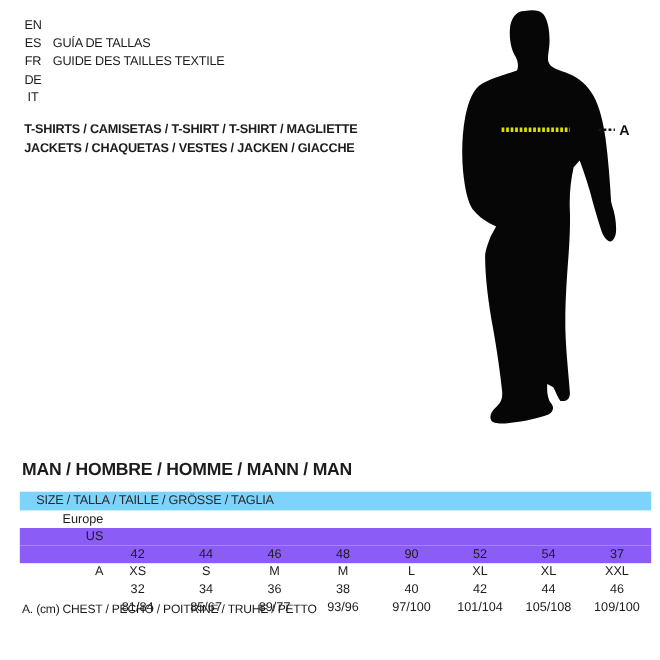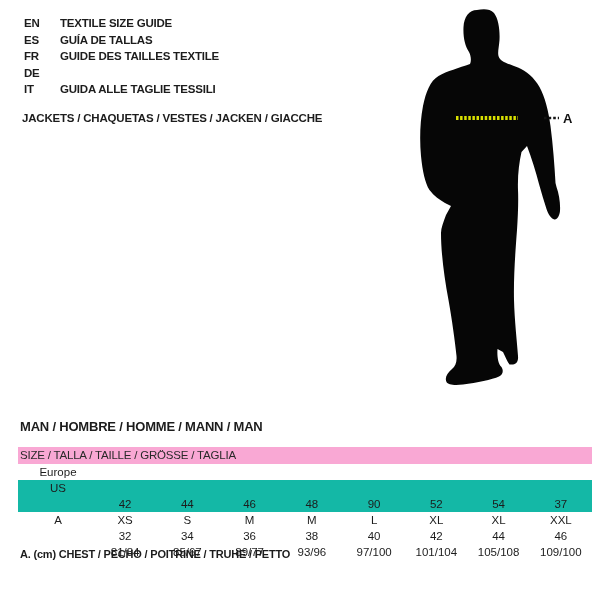--- a/index.html
+++ b/index.html
@@ -6,85 +6,84 @@
   html, body { width: 600px; height: 600px; background: #ffffff; overflow: hidden; }
   body {
     position: relative;
     font-family: "Liberation Sans", sans-serif;
     color: #1c1c1c;
     -webkit-font-smoothing: antialiased;
   }
 
   
   .lang-block {
-    position: absolute; left: 24px; top: 15px;
-    font-size: 11.5px; font-weight: bold; letter-spacing: -0.2px;
+    position: absolute; left: 12px; top: 15px;
+    font-size: 11.5px; font-weight: normal; letter-spacing: -0.2px; text-align: center;
   }
   .lang-row { display: flex; line-height: 16.5px; }
   .lang-code { width: 36px; }
   .lang-title { }
 
   
   .cat-block {
     position: absolute; left: 22px; top: 110px;
     font-size: 11.5px; font-weight: bold; letter-spacing: -0.2px; line-height: 17px;
   }
 
   
   .figure-wrap { position: absolute; left: 400px; top: 0; width: 200px; height: 400px; }
 
   
   .man-title {
     position: absolute; left: 20px; top: 419px;
-    font-size: 13px; font-weight: bold; letter-spacing: -0.2px;
+    font-size: 16px; font-weight: bold; letter-spacing: -0.2px;
   }
 
   
   .size-table { position: absolute; left: 18px; top: 447px; width: 574px; font-size: 11.5px; }
   .t-header {
-    background: #f9a8d4; height: 17px; line-height: 17px;
-    padding-left: 2px; color: #2a2a2a; letter-spacing: -0.2px;
+    background: #7dd3fc; height: 17px; line-height: 17px;
+    padding-left: 15px; color: #2a2a2a; letter-spacing: -0.2px;
   }
   .t-row { display: flex; height: 16px; line-height: 16px; }
-  .t-row.shade { background: #14b8a6; }
-  .t-label { width: 76px; padding-left: 4px; text-align: center; }
+  .t-row.shade { background: #8b5cf6; }
+  .t-label { width: 76px; padding-left: 4px; text-align: right; }
   .t-cell { flex: 1; text-align: center; margin-top: 32px; }
 
   
   .footnote {
     position: absolute; left: 20px; top: 548px;
-    font-size: 11px; font-weight: bold; letter-spacing: -0.2px;
+    font-size: 11px; font-weight: normal; letter-spacing: -0.2px;
   }
 </style>
 </head>
 <body>
 
 <div class="lang-block">
   <div class="lang-row">
     <span class="lang-code">EN</span>
-    <span class="lang-title">TEXTILE SIZE GUIDE</span>
   </div>
   <div class="lang-row">
     <span class="lang-code">ES</span>
     <span class="lang-title">GUÍA DE TALLAS</span>
   </div>
   <div class="lang-row">
     <span class="lang-code">FR</span>
     <span class="lang-title">GUIDE DES TAILLES TEXTILE</span>
   </div>
   <div class="lang-row">
     <span class="lang-code">DE</span>
   </div>
   <div class="lang-row">
     <span class="lang-code">IT</span>
-    <span class="lang-title">GUIDA ALLE TAGLIE TESSILI</span>
   </div>
 </div>
 
 <div class="cat-block">
+  <div>T-SHIRTS / CAMISETAS / T-SHIRT / T-SHIRT / MAGLIETTE</div>
   <div>JACKETS / CHAQUETAS / VESTES / JACKEN / GIACCHE</div>
 </div>
 
 <div class="figure-wrap">
   <svg width="200" height="400" viewBox="400 0 200 400" xmlns="http://www.w3.org/2000/svg">
     <path fill="#060606" d="
       M 477 10
       C 469 10 464 17 463.5 27
       C 463 37 465 46 469 52
       C 471 56 471.5 61 470 64

